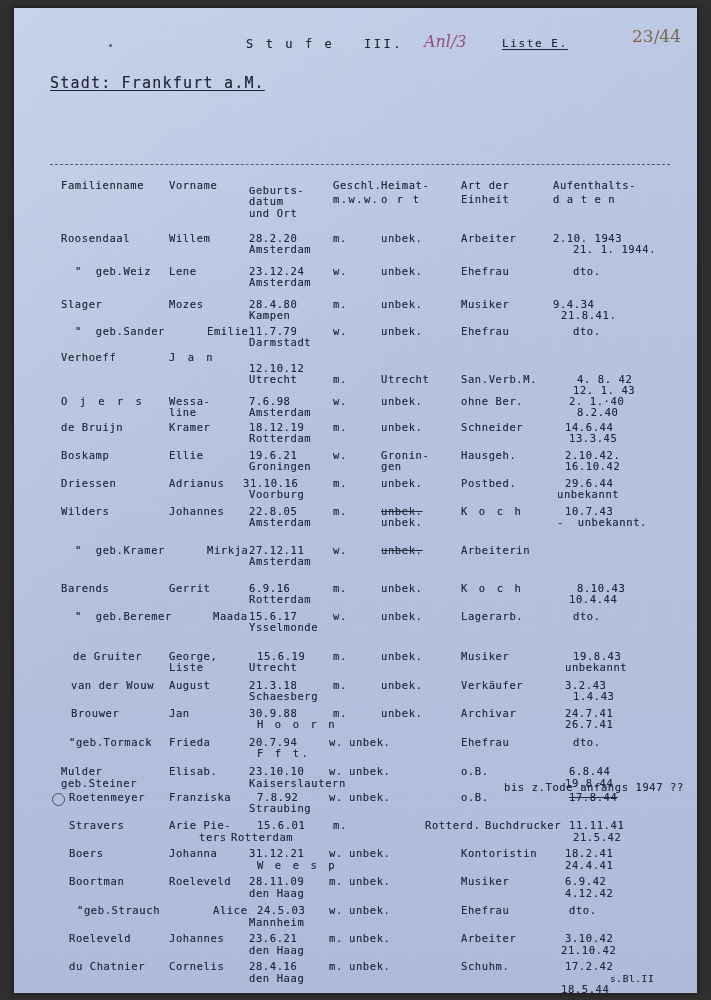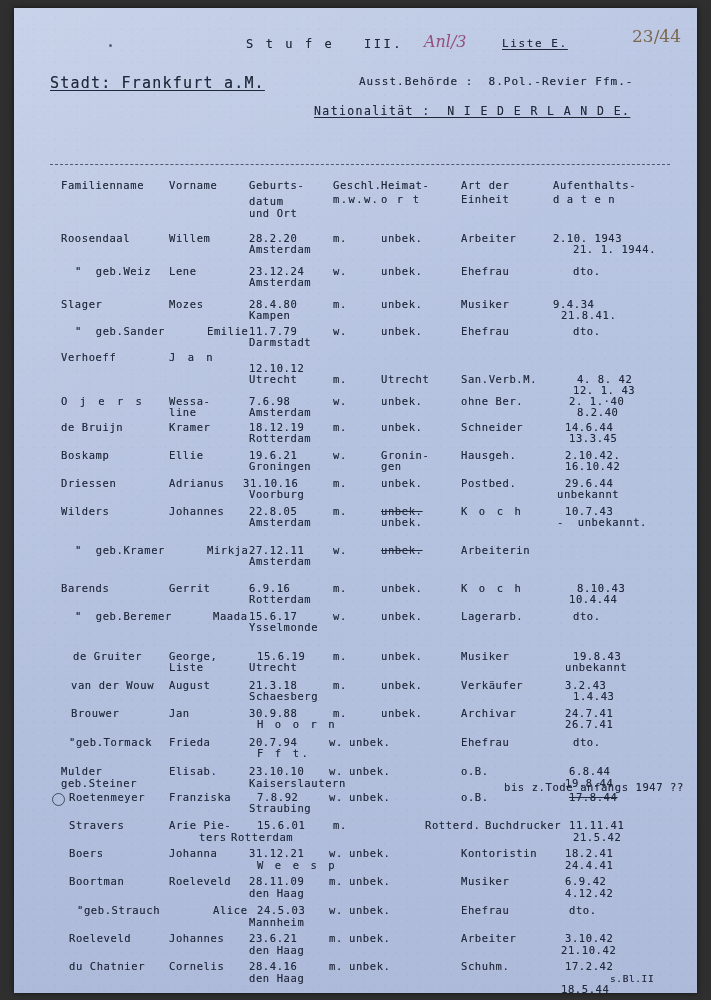--- a/index.html
+++ b/index.html
@@ -108,29 +108,27 @@
 <div class="page">
   <div class="sheet">
 
     <div class="t hdr sp" style="left:232px; top:30px; font-size:12px;">S t u f e   III.</div>
     <div class="t hdr sp2 ul" style="left:488px; top:30px; font-size:11px;">Liste E.</div>
     <div class="pencil" style="left:410px; top:26px; font-size:16px;">Anl/3</div>
     <div class="pencil-num" style="left:618px; top:20px; font-size:17px;">23/44</div>
     <div class="dot" style="left:95px; top:36px;"></div>
 
     <div class="t ul" style="left:36px; top:68px; font-size:15px; letter-spacing:1.2px;">Stadt: Frankfurt a.M.</div>
-    <div class="t" style="left:345px; top:68px; font-size:11px; letter-spacing:1px;">Ausst.Behörde :  8.Pol.-Revier Ffm.-</div>
-    <div class="t ul" style="left:300px; top:98px; font-size:11.5px; letter-spacing:1.4px;">Nationalität :  N I E D E R L A N D E.</div>
 
     <div class="dashline"></div>
 
     <div class="rowgrp" style="left:47px; top:172px; width:620px;">
       <span class="t c-name" style="top:0;">Familienname</span>
       <span class="t c-vor" style="top:0;">Vorname</span>
-      <span class="t c-geb" style="top:0;">Geburts-</span>
+      <span class="t c-geb" style="top:6px;font-family:Liberation Mono, monospace;">Geburts-</span>
       <span class="t c-gesch" style="top:0;">Geschl.</span>
       <span class="t c-heim" style="top:0;">Heimat-</span>
       <span class="t c-art" style="top:0;">Art der</span>
       <span class="t c-auf" style="top:0;">Aufenthalts-</span>
 
       <span class="t c-geb" style="top:16px;">datum</span>
       <span class="t c-gesch" style="top:14px; letter-spacing:1.4px;">m.w.w.</span>
       <span class="t c-heim" style="top:14px; letter-spacing:1.6px;">o r t</span>
       <span class="t c-art" style="top:14px;">Einheit</span>
       <span class="t c-auf" style="top:14px;">d a t e n</span>

